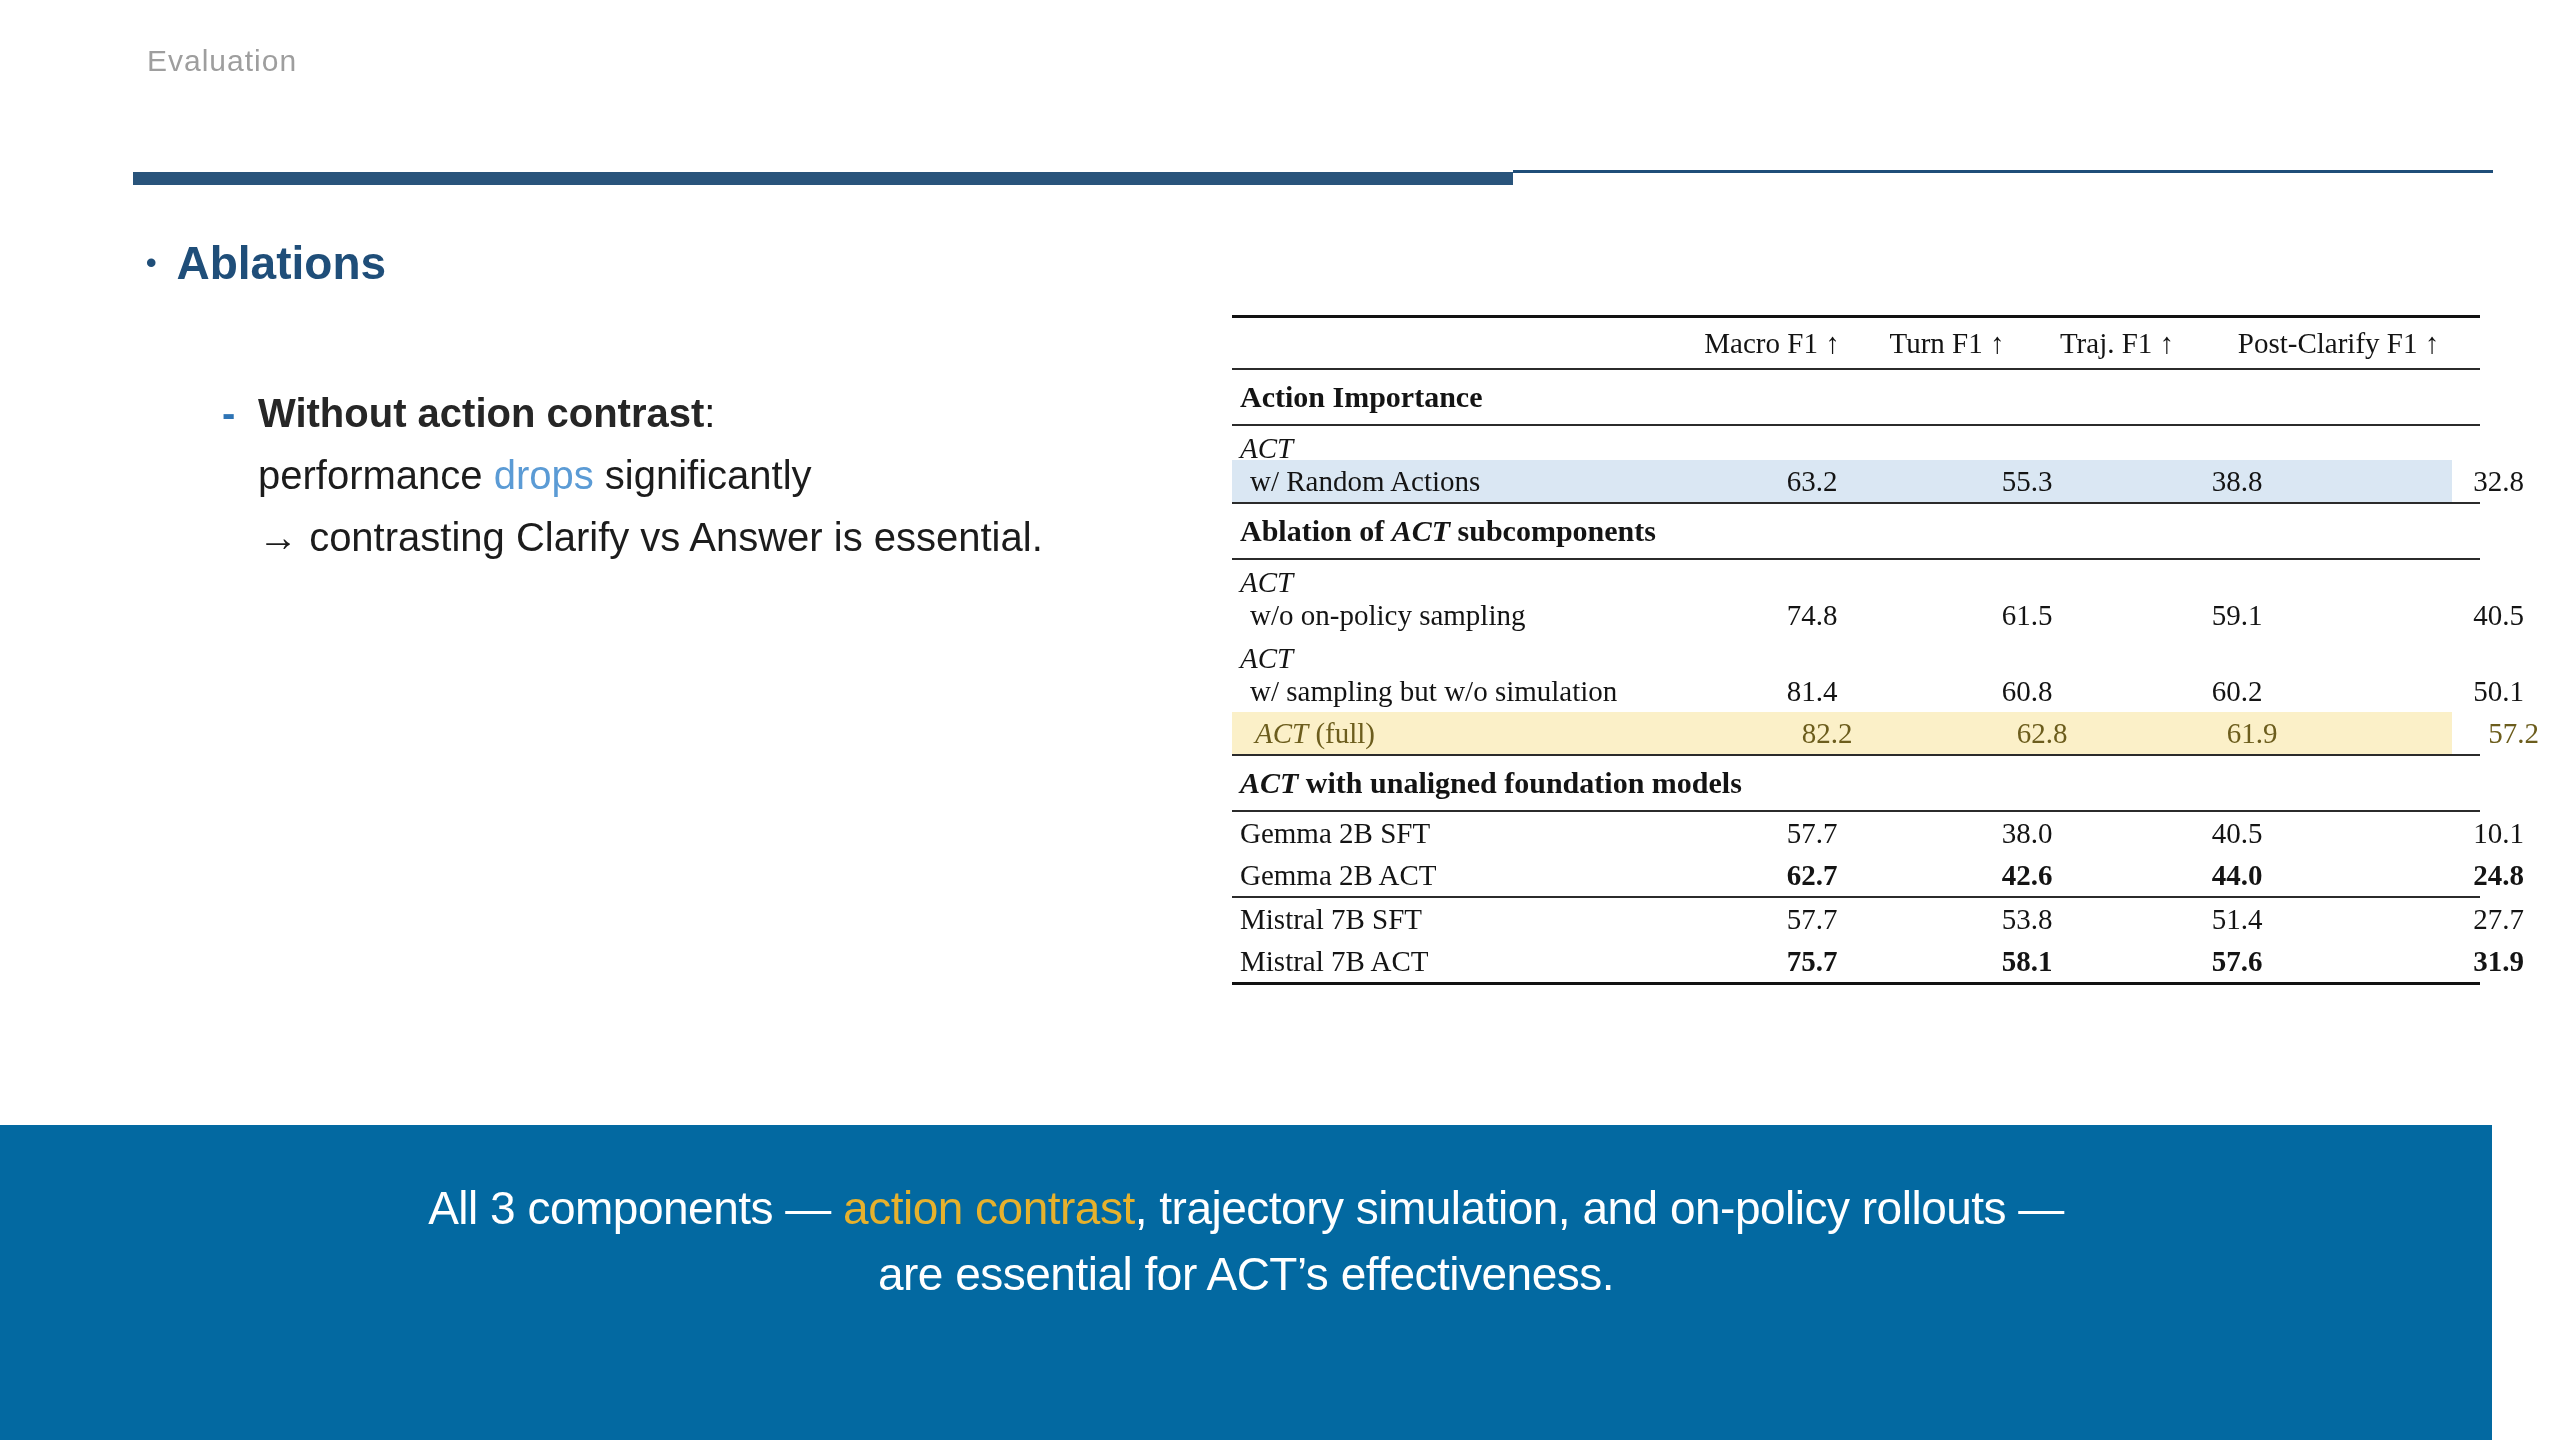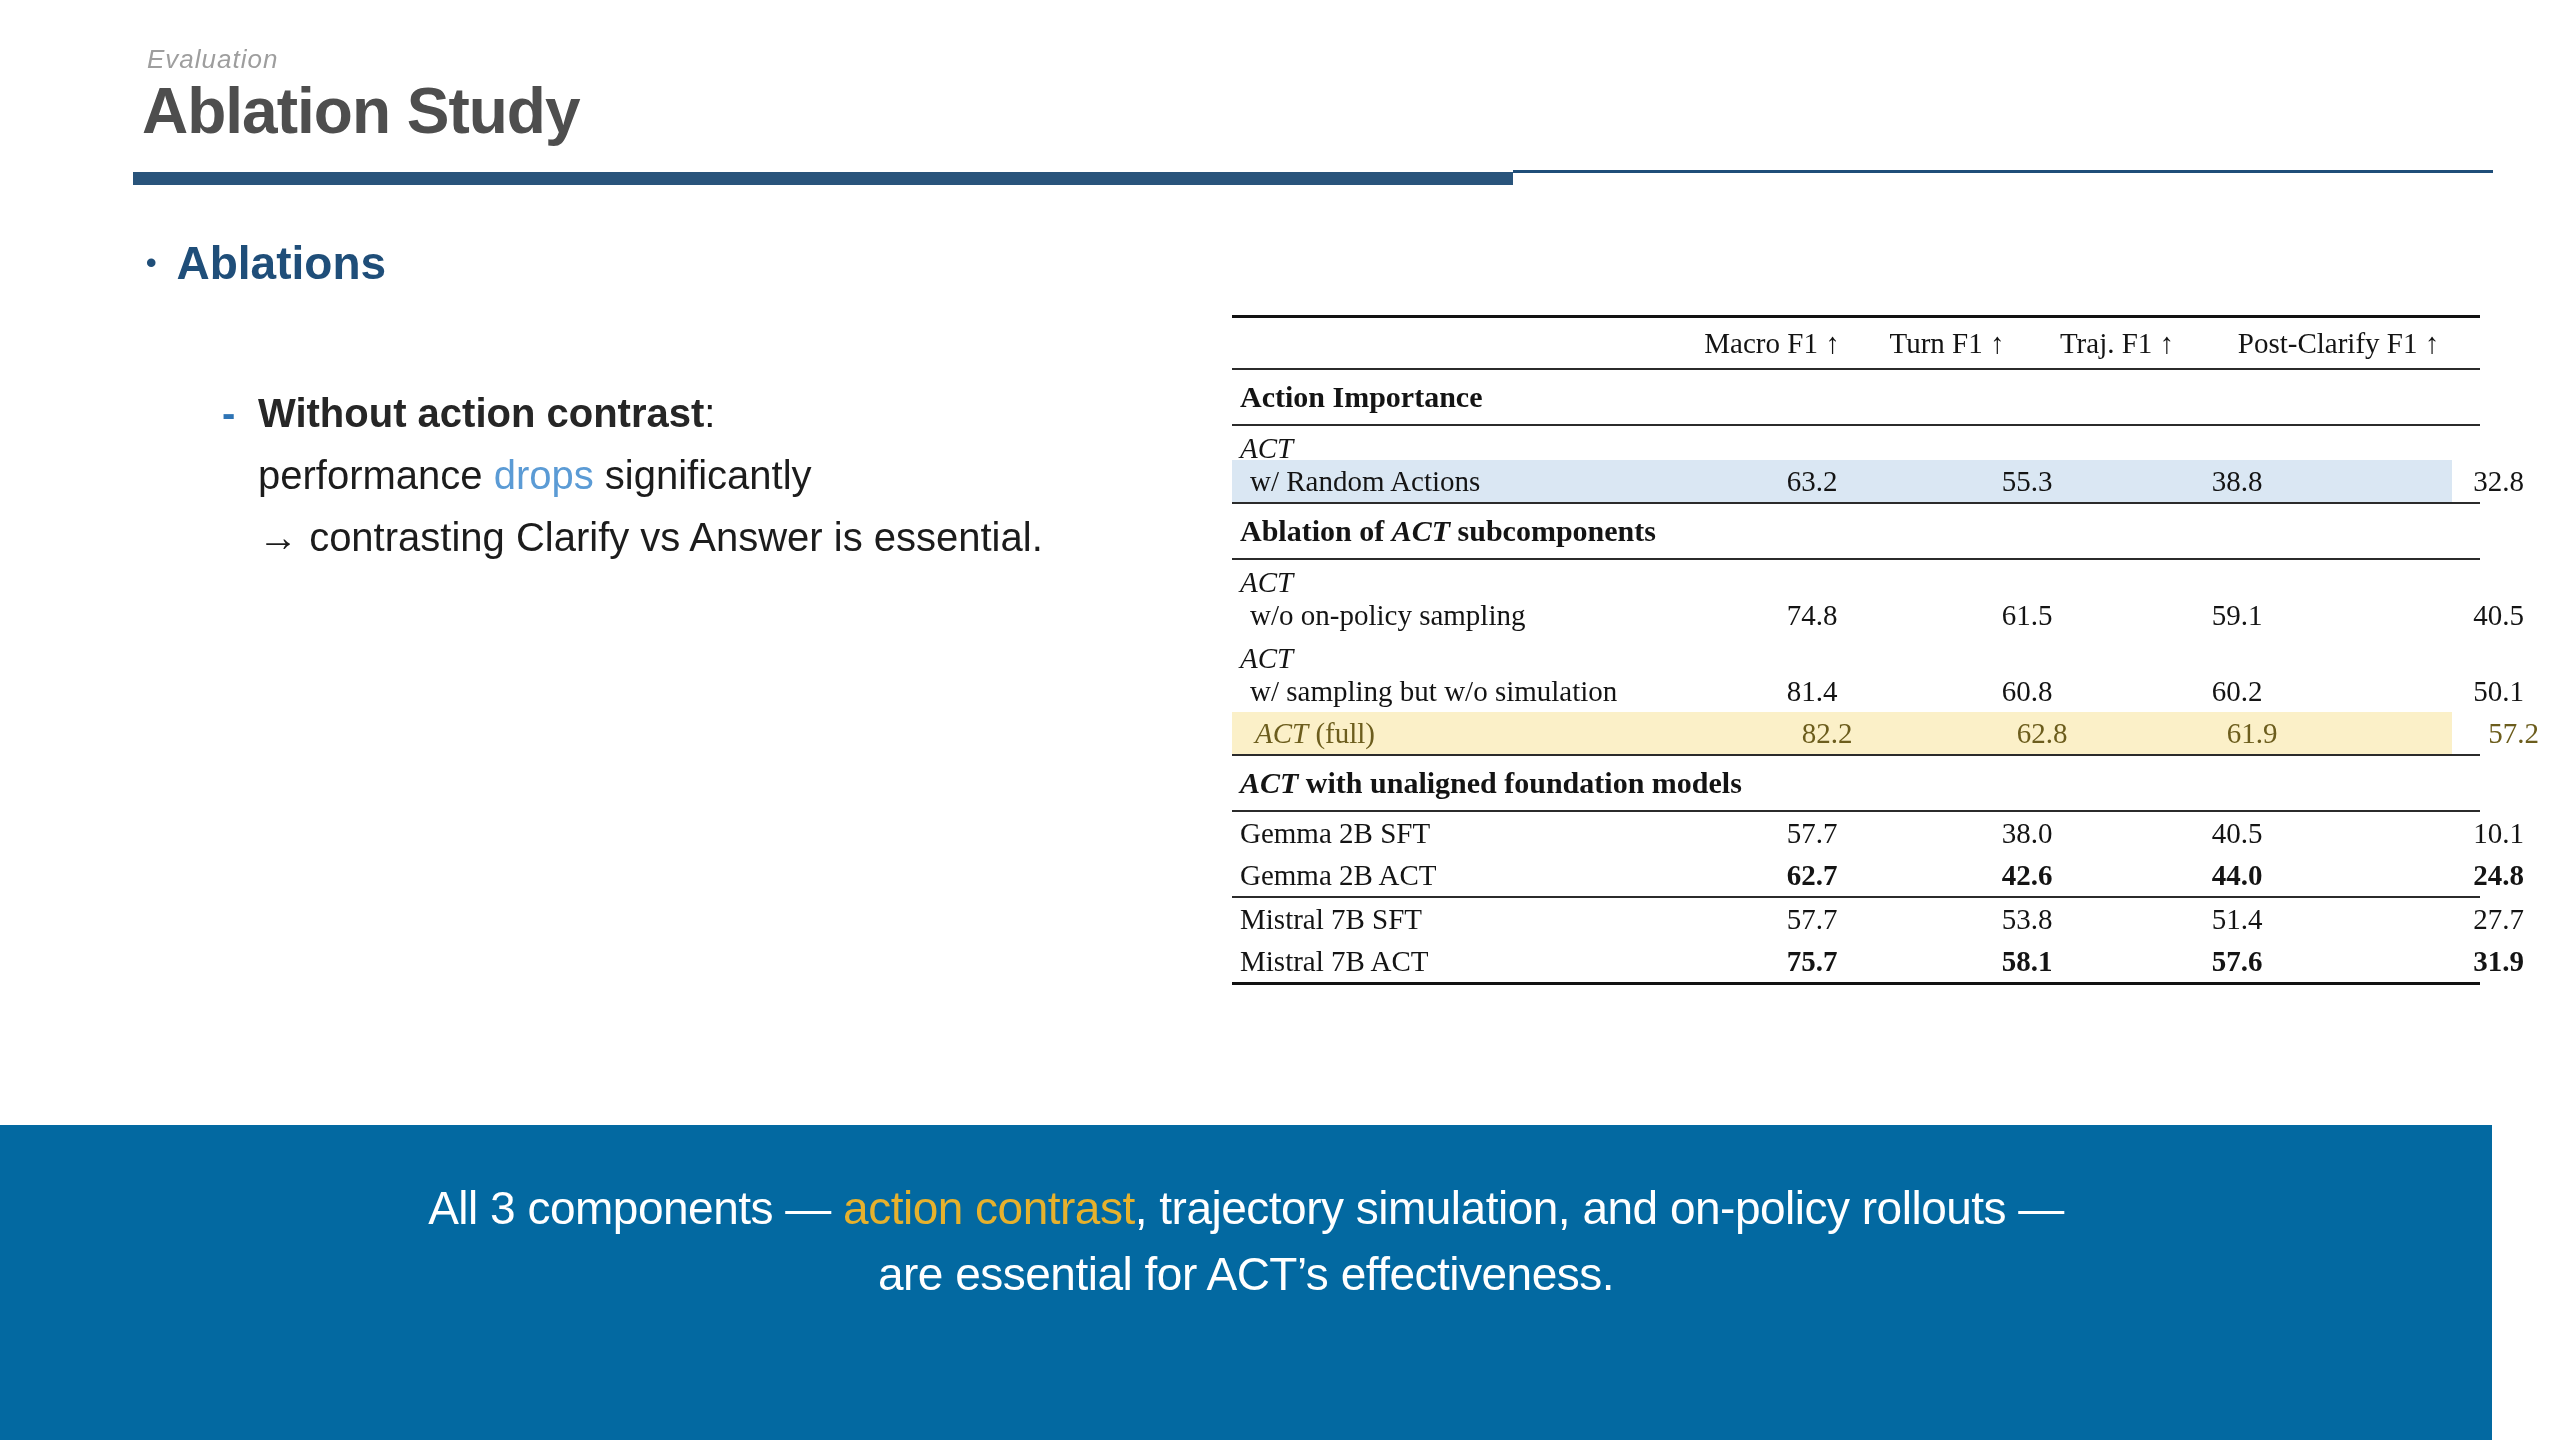--- a/index.html
+++ b/index.html
@@ -6,21 +6,21 @@
   html,body { background:#888; }
   .slide {
     position:relative; width:2560px; height:1440px;
     background:#ffffff; overflow:hidden;
     font-family:"Liberation Sans", sans-serif;
   }
 
   
   .kicker {
     position:absolute; left:147px; top:44px;
-    font-size:26px; color:#9e9e9e; font-style:italic; letter-spacing:1px;
+    font-size:30px; color:#9e9e9e; letter-spacing:1px;
   }
   .title {
     position:absolute; left:142px; top:74px;
     font-size:64px; font-weight:bold; color:#4e4e4e; letter-spacing:-1px;
   }
   .bar-thick {
     position:absolute; left:133px; top:172px; width:1380px; height:13px;
     background:#29547b;
   }
   .bar-thin {
@@ -89,21 +89,20 @@
     letter-spacing:-0.5px;
   }
   .gold { color:#e6b12d; }
 </style>
 </head>
 <body>
 
 <div class="slide">
 
   <div class="kicker">Evaluation</div>
-  <div class="title">Ablation Study</div>
   <div class="bar-thick"></div>
   <div class="bar-thin"></div>
 
   <div class="bullet1">
     <span class="dot">•</span>
     <span>Ablations</span>
   </div>
 
   <div class="subbullet">
     <div class="sb-line">

